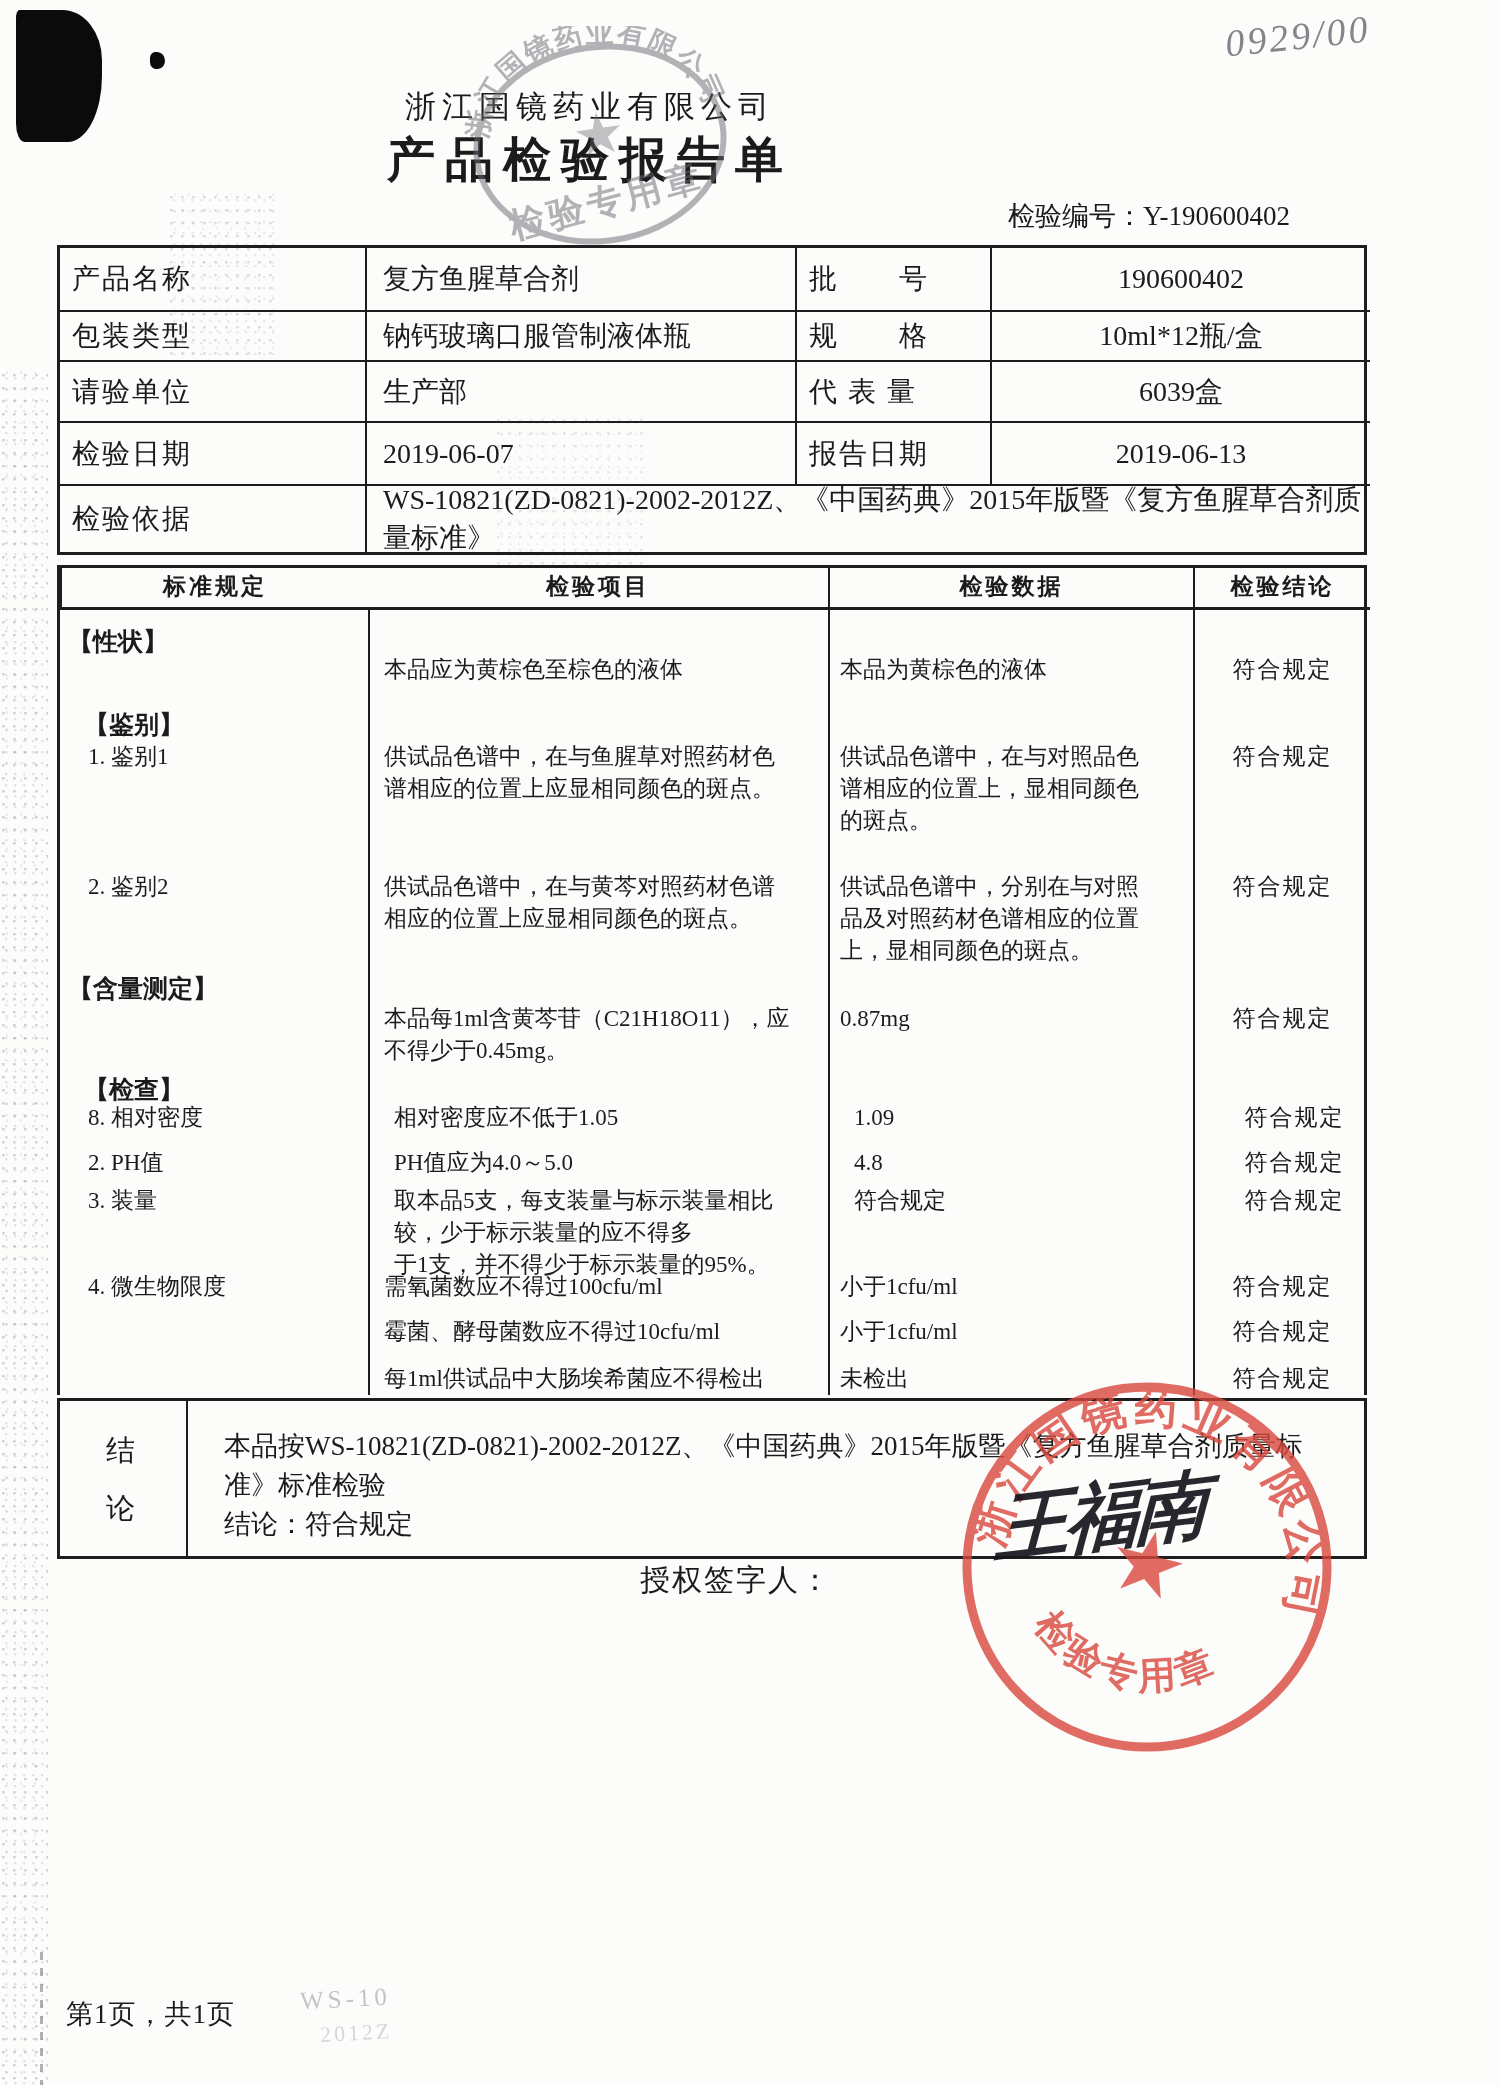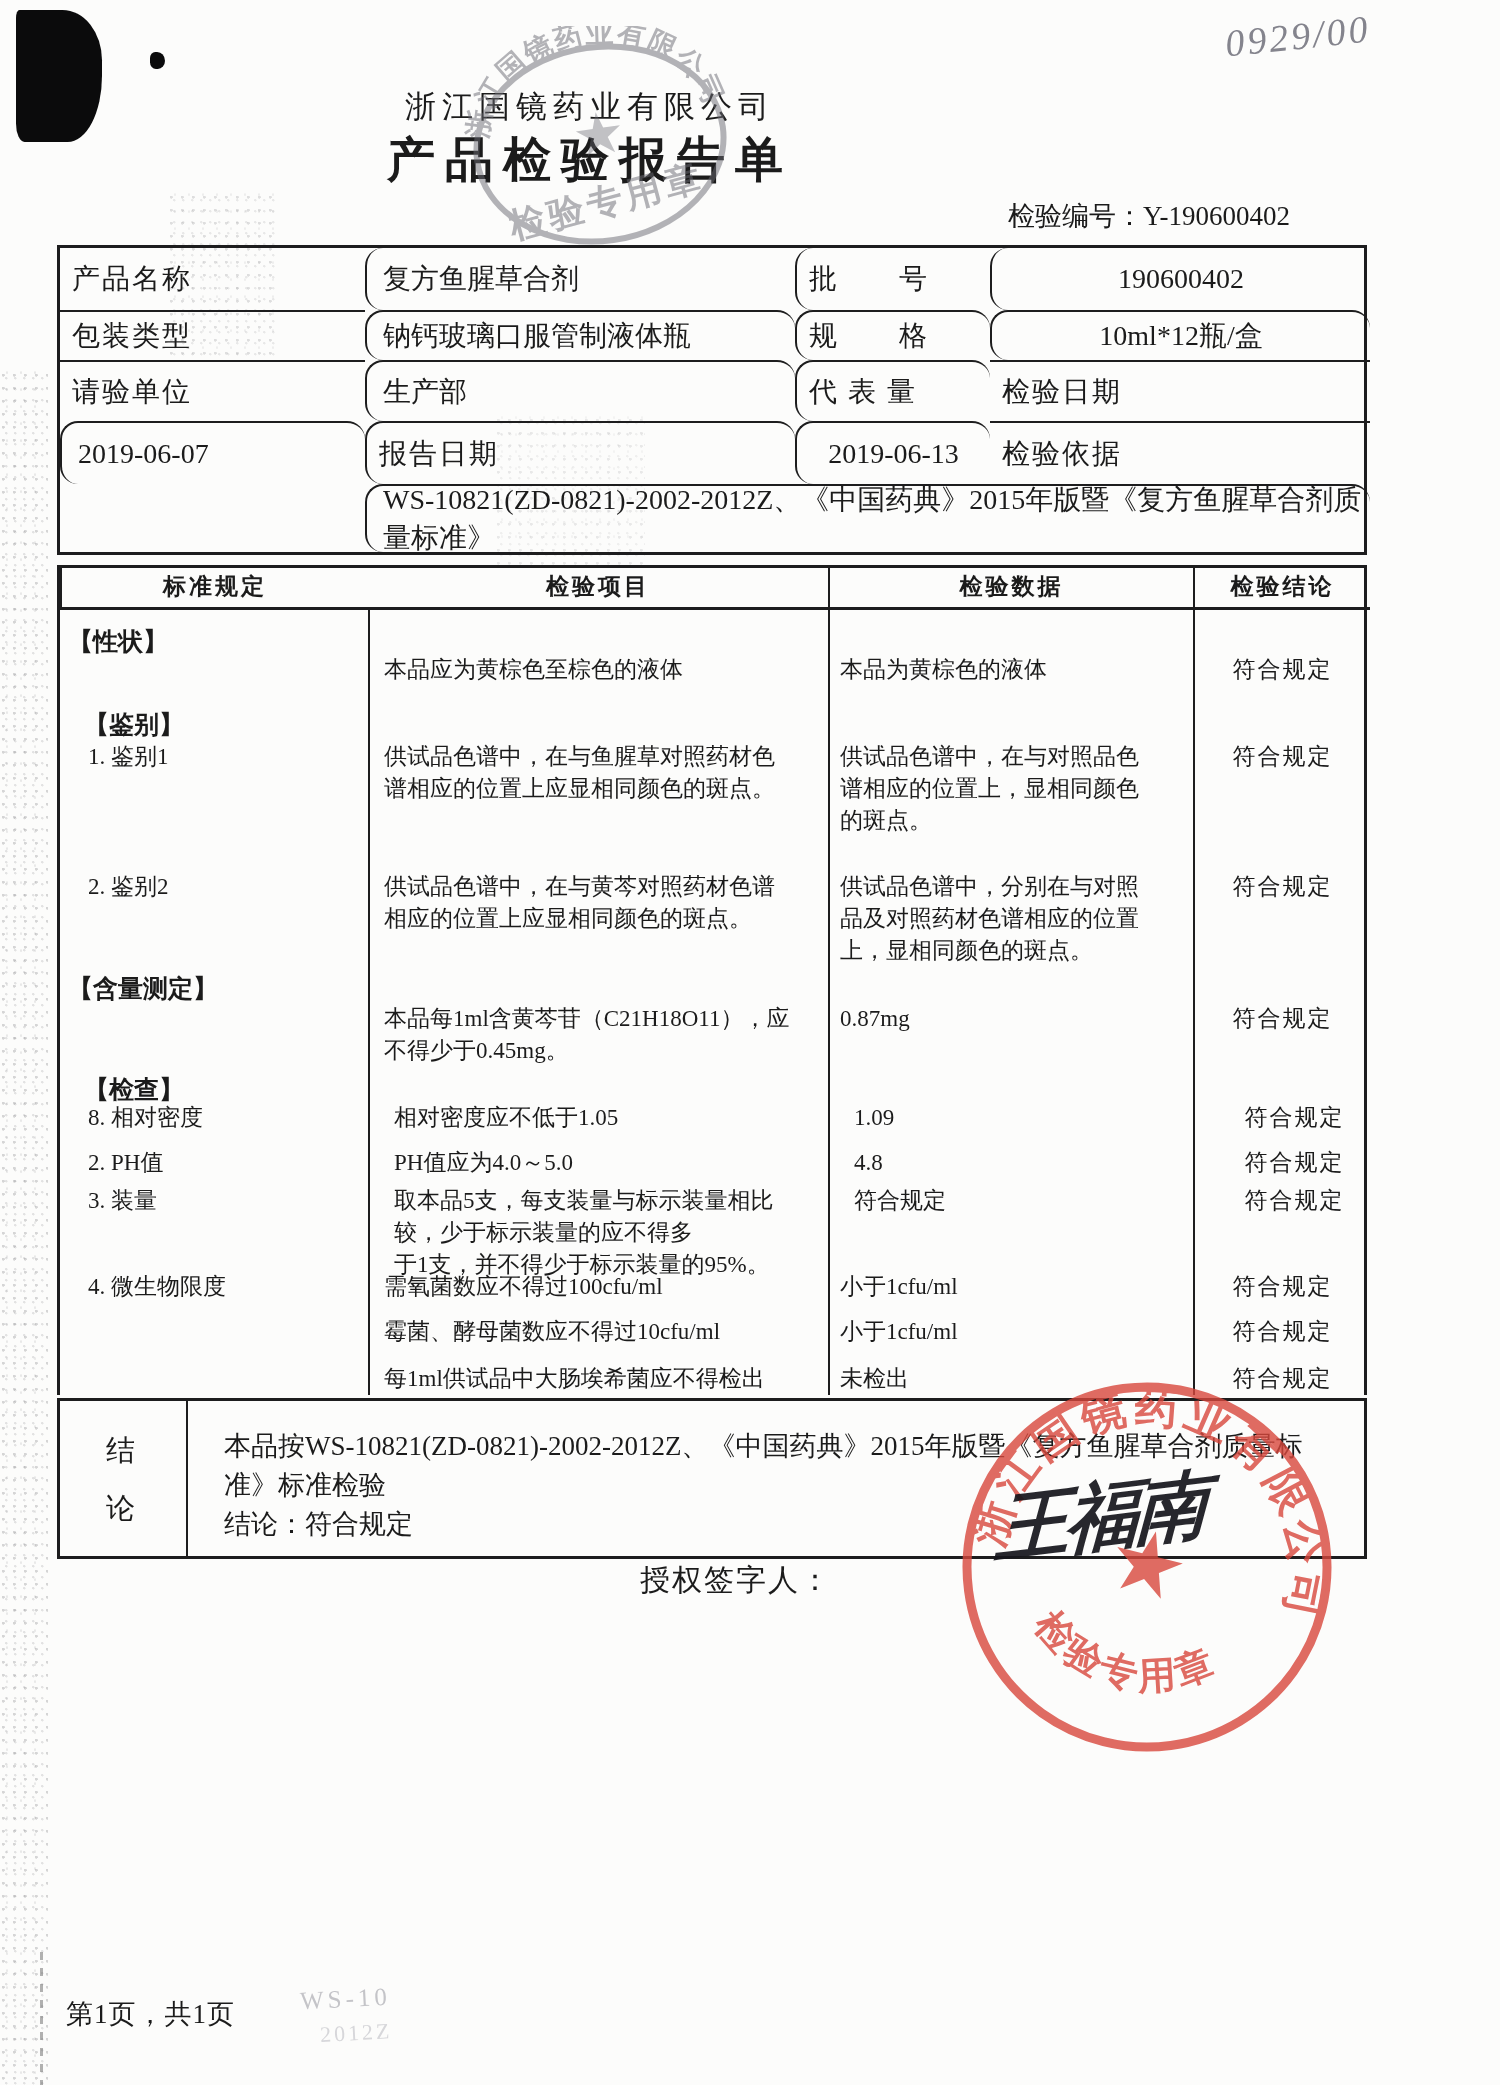--- a/index.html
+++ b/index.html
@@ -30,21 +30,21 @@
      font-size:48px;font-weight:bold;letter-spacing:10px;}
   .report-no{position:absolute;left:1008px;top:198px;font-size:27px;}
 
   
   .info-table{position:absolute;left:57px;top:245px;width:1310px;box-sizing:border-box;
      border:3px solid #1d1d1e;display:grid;
      grid-template-columns:305px 430px 195px 380px;
      grid-template-rows:62px 50px 61px 63px 68px;}
   .info-table>div{box-sizing:border-box;display:flex;align-items:center;font-size:28px;}
   .it-bt{border-top:2.5px solid #1d1d1e;}
-  .it-bl{border-left:2.5px solid #1d1d1e;border-radius:18px;}
+  .it-bl{border-left:2.5px solid #1d1d1e;}
   .it-label{padding-left:12px;letter-spacing:2px;}
   .it-val{padding-left:16px;}
   .it-val2{justify-content:center;text-align:center;}
   .it-basis-val{grid-column:2/5;padding-left:16px;}
 
   
   .result-table{position:absolute;left:57px;top:565px;width:1310px;box-sizing:border-box;
      border:3px solid #1d1d1e;border-bottom:none;display:grid;
      grid-template-columns:308px 460px 365px 177px;
      grid-template-rows:42px 93px 30px 130px 100px 105px 30px 45px 38px 82px 45px 47px 40px;}
@@ -121,20 +121,21 @@
     <div class="it-val2 it-bl">190600402</div>
 
     <div class="it-label it-bt">包装类型</div>
     <div class="it-val it-bl it-bt">钠钙玻璃口服管制液体瓶</div>
     <div class="it-label it-bl it-bt">规　　格</div>
     <div class="it-val2 it-bl it-bt">10ml*12瓶/盒</div>
 
     <div class="it-label it-bt">请验单位</div>
     <div class="it-val it-bl it-bt">生产部</div>
     <div class="it-label it-bl it-bt">代 表 量</div>
+    <div class="it-val2 it-bl it-bt">6039盒</div>
 
     <div class="it-label it-bt">检验日期</div>
     <div class="it-val it-bl it-bt">2019-06-07</div>
     <div class="it-label it-bl it-bt">报告日期</div>
     <div class="it-val2 it-bl it-bt">2019-06-13</div>
 
     <div class="it-label it-bt">检验依据</div>
     <div class="it-basis-val it-bl it-bt">WS-10821(ZD-0821)-2002-2012Z、《中国药典》2015年版暨《复方鱼腥草合剂质量标准》</div>
   </div>
 

